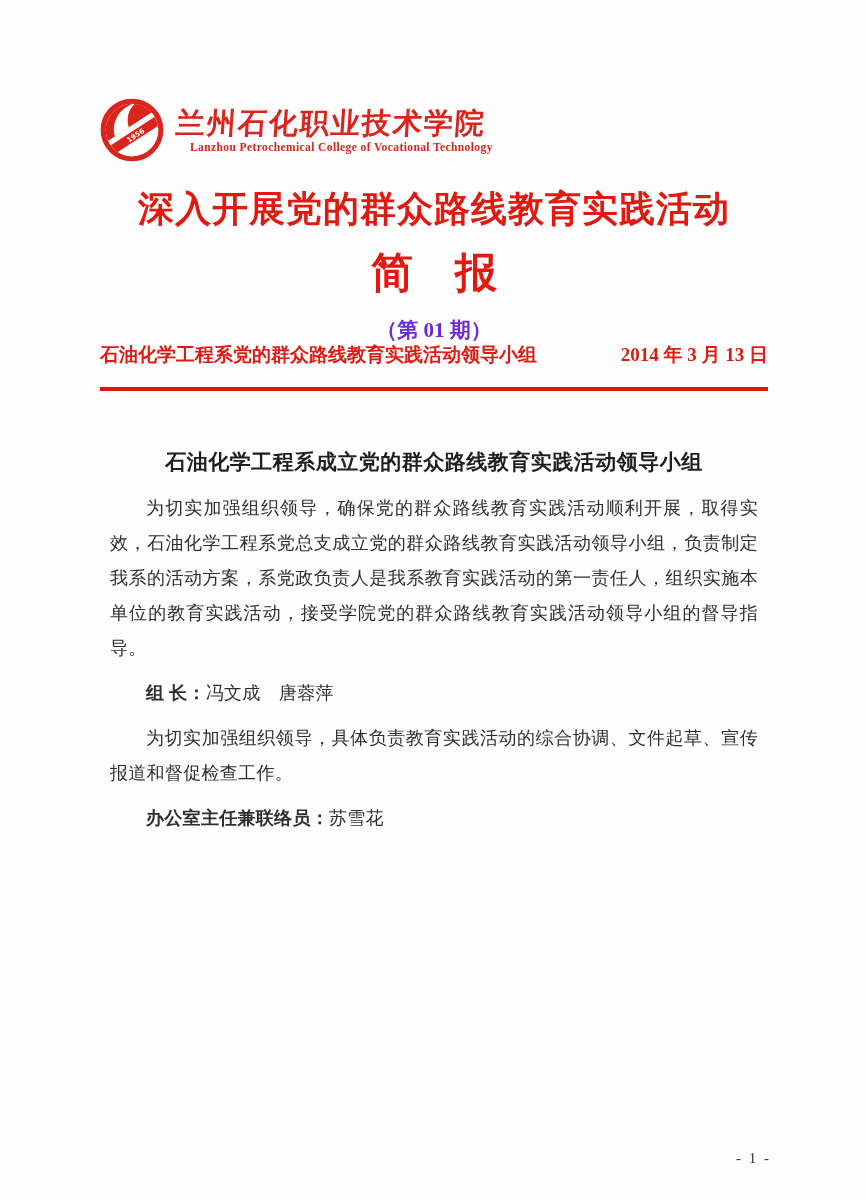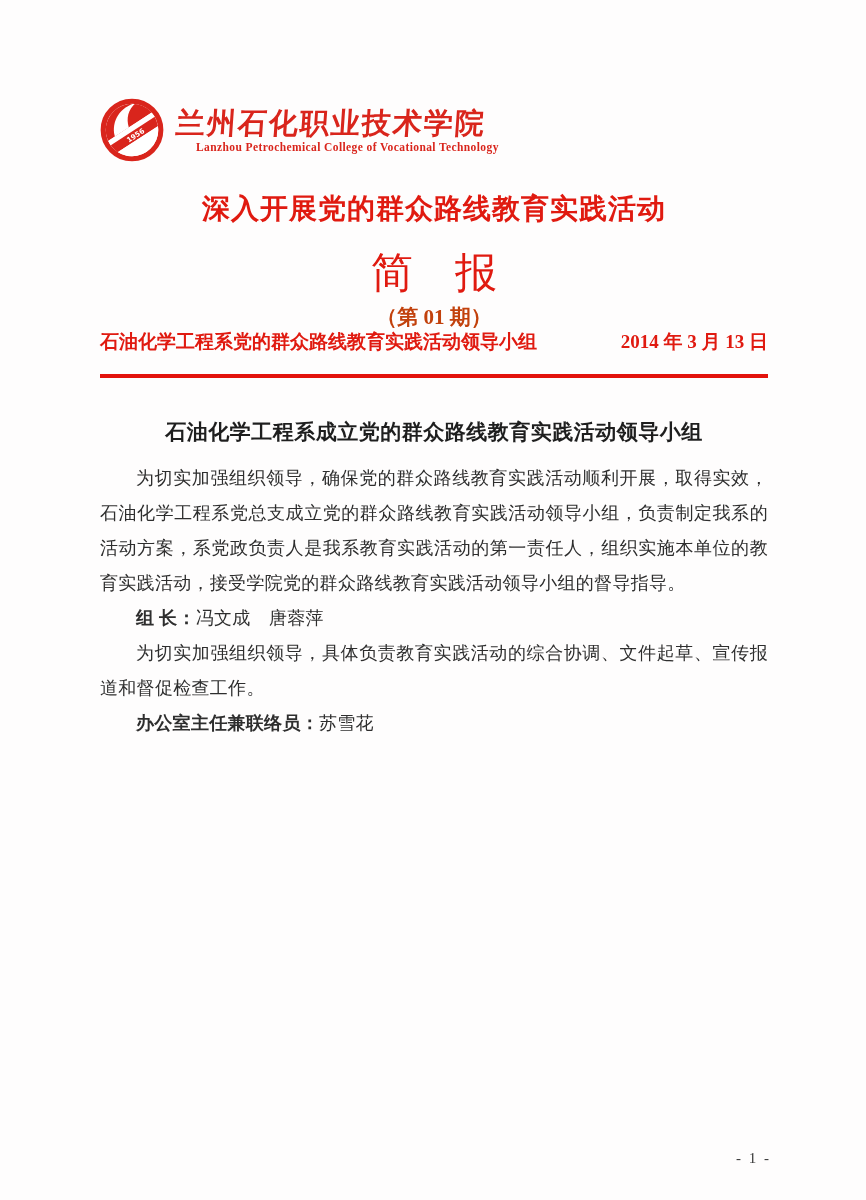--- a/index.html
+++ b/index.html
@@ -27,46 +27,46 @@
     line-height: 34px;
     transform: skewX(-4deg);
     white-space: nowrap;
   }
   .logo-en {
     color: #d9251c;
     font-size: 11.5px;
     font-weight: bold;
     letter-spacing: 0.4px;
     line-height: 15px;
-    margin-left: 20px;
+    margin-left: 14px;
     white-space: nowrap;
   }
   
   .doc-title {
     margin-top: 26px;
     text-align: center;
     color: #e01a10;
-    font-size: 28px;
+    font-size: 36px;
     font-weight: bold;
     letter-spacing: 1px;
     line-height: 42px;
     white-space: nowrap;
   }
   .doc-subtitle {
     margin-top: 20px;
     text-align: center;
     color: #e01a10;
     font-size: 42px;
-    font-weight: normal;
+    font-weight: bold;
     line-height: 46px;
   }
   .doc-issue {
-    margin-top: 9px;
+    margin-top: 22px;
     text-align: center;
-    color: #c2410c;
+    color: #6d28d9;
     font-size: 21px;
     font-weight: bold;
     line-height: 24px;
   }
   .attr-row {
     display: flex;
     justify-content: space-between;
     align-items: baseline;
     color: #e01a10;
     font-size: 19px;
@@ -81,24 +81,24 @@
   }
   
   .sec-heading {
     text-align: center;
     color: #1e1e1e;
     font-size: 21px;
     font-weight: bold;
     line-height: 30px;
     letter-spacing: 0.5px;
   }
-  .sec1-heading { margin-top: 39px; }
+  .sec1-heading { margin-top: 56px; }
   .sec2-heading { margin-top: 38px; }
   .para {
-    margin: 0;
+    margin: 10px;
     font-size: 18px;
     line-height: 35px;
     text-align: justify;
     text-indent: 2em;
     color: #2e2e2e;
     letter-spacing: 0.3px;
   }
   .para.first { margin-top: 14px; }
   .lbl { font-weight: bold; }
   .page-number {

